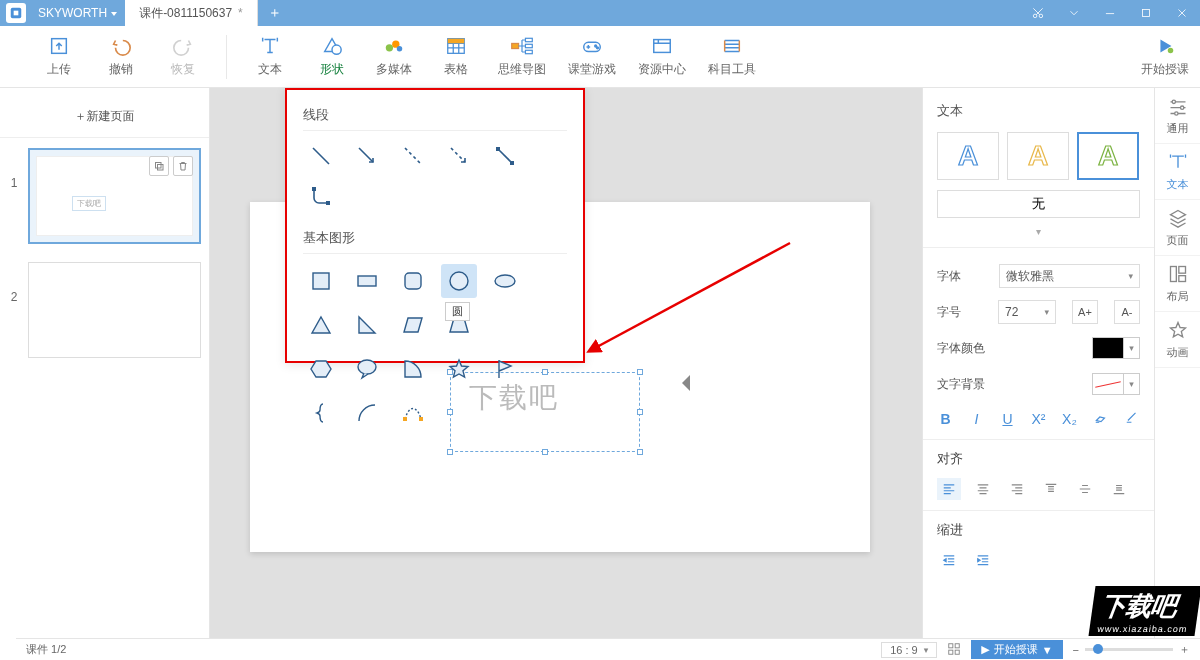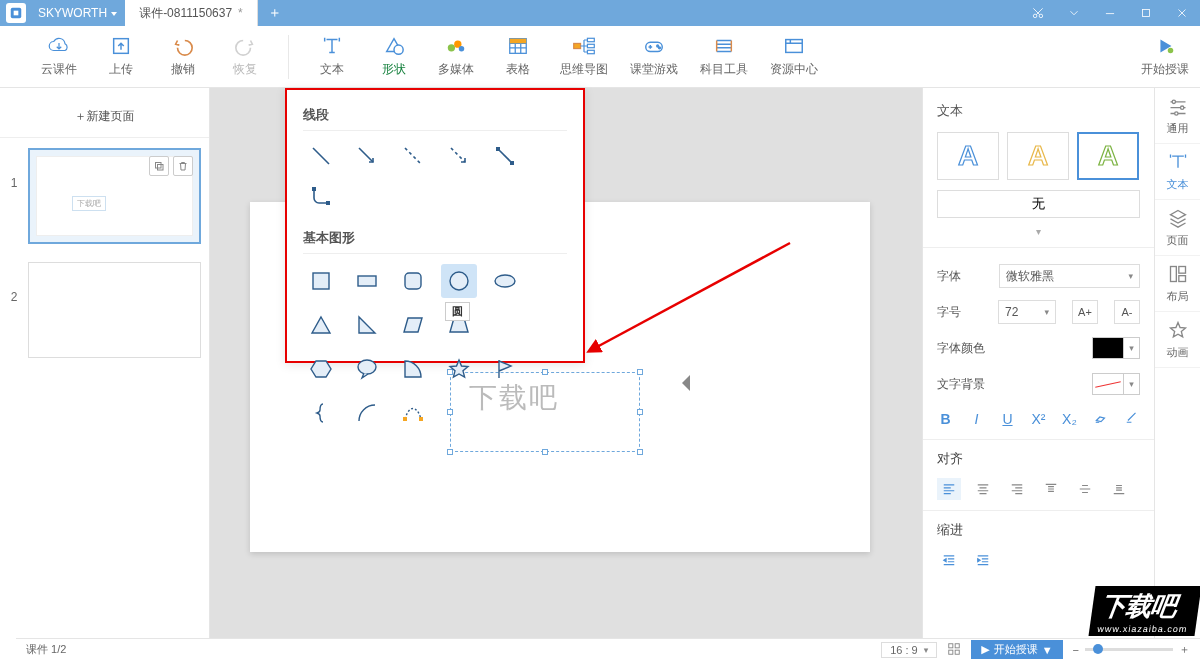--- a/index.html
+++ b/index.html
@@ -48,21 +48,21 @@
 .canvas-area { flex: 1; position: relative; background: #e0e0e0; }
 .page { position: absolute; left: 40px; top: 114px; width: 620px; height: 350px; background: #fff; box-shadow: 0 2px 6px rgba(0,0,0,.15); }
 .text-sel { position: absolute; left: 200px; top: 170px; width: 190px; height: 80px; border: 1px dashed #6FA8DC; }
 .text-sel .handle { position: absolute; width: 6px; height: 6px; background: #fff; border: 1px solid #6FA8DC; }
 .h-tl{top:-4px;left:-4px}.h-tr{top:-4px;right:-4px}.h-bl{bottom:-4px;left:-4px}.h-br{bottom:-4px;right:-4px}
 .h-tc{top:-4px;left:50%;margin-left:-3px}.h-bc{bottom:-4px;left:50%;margin-left:-3px}
 .h-ml{top:50%;left:-4px;margin-top:-3px}.h-mr{top:50%;right:-4px;margin-top:-3px}
 .text-content { position: absolute; top: 6px; left: 18px; font-size: 28px; color: #bbb; font-weight: 300; letter-spacing: 2px; }
 
 
-.popup { position: absolute; left: 75px; top: 0; width: 300px; height: 275px; background: #fff; border: 2px solid #e70000; padding: 10px 16px 8px; box-shadow: 0 2px 10px rgba(0,0,0,.1); z-index: 5; font-weight: bold; }
+.popup { position: absolute; left: 75px; top: 0; width: 300px; height: 275px; background: #fff; border: 2px solid #e70000; padding: 10px 16px 8px; box-shadow: 0 2px 10px rgba(0,0,0,.1); z-index: 5; }
 .popup-section-title { font-size: 13px; color: #555; margin: 6px 0 2px; }
 .popup-hr { height: 1px; background: #eee; margin: 6px 0 10px; }
 .line-row, .shape-grid { display: flex; flex-wrap: wrap; gap: 10px; }
 .line-cell { width: 36px; height: 30px; display: flex; align-items: center; justify-content: center; }
 .shape-cell { width: 36px; height: 34px; display: flex; align-items: center; justify-content: center; border-radius: 3px; position: relative; }
 .shape-cell.selected { background: #CFE4F7; }
 .shape-cell svg, .line-cell svg { width: 26px; height: 24px; }
 .tooltip { position: absolute; top: 38px; left: 4px; background: #fff; border: 1px solid #ccc; padding: 1px 6px; font-size: 11px; white-space: nowrap; z-index: 6; }
 
 
@@ -162,29 +162,20 @@
           <path d="M6 6l12 12M18 6L6 18"></path>
         </svg>
       </div>
   </div>
 </div>
 
 <div class="toolbar">
   <div class="tool-group">
     <div class="tool-btn">
         <div class="tool-ic">
-          <svg viewBox="0 0 32 24" fill="none" stroke="#4A90D9" stroke-width="1.6">
-            <path d="M9 18a6 6 0 010-12 8 8 0 0115 3 5 5 0 010 9H9z"></path>
-            <path d="M13 13l3 3 3-3M16 8v8"></path>
-          </svg>
-        </div>
-        <div class="tool-label">云课件</div>
-      </div>
-    <div class="tool-btn">
-        <div class="tool-ic">
           <svg viewBox="0 0 24 24" fill="none" stroke="#4A90D9" stroke-width="1.6">
             <rect x="4" y="4" width="16" height="16"></rect>
             <path d="M12 16V9M9 12l3-3 3 3"></path>
           </svg>
         </div>
         <div class="tool-label">上传</div>
       </div>
     <div class="tool-btn">
         <div class="tool-ic">
           <svg viewBox="0 0 24 24" fill="none" stroke="#D98A4A" stroke-width="1.8">
@@ -261,34 +252,34 @@
             <path d="M8 11v4M6 13h4"></path>
             <circle cx="16" cy="12" r="1" fill="#4A90D9"></circle>
             <circle cx="18" cy="14" r="1" fill="#4A90D9"></circle>
           </svg>
         </div>
         <div class="tool-label">课堂游戏</div>
       </div>
     <div class="tool-btn wide">
         <div class="tool-ic">
           <svg viewBox="0 0 24 24" fill="none" stroke="#4A90D9" stroke-width="1.6">
+            <rect x="3" y="5" width="18" height="14"></rect>
+            <path d="M3 9h18M8 5v4"></path>
+          </svg>
+        </div>
+        <div class="tool-label">资源中心</div>
+      </div>
+    <div class="tool-btn wide">
+        <div class="tool-ic">
+          <svg viewBox="0 0 24 24" fill="none" stroke="#4A90D9" stroke-width="1.6">
             <path d="M4 6h16M4 10h16M4 14h16M4 18h16"></path>
             <path d="M4 6v12M20 6v12" stroke="#D98A4A"></path>
           </svg>
         </div>
         <div class="tool-label">科目工具</div>
-      </div>
-    <div class="tool-btn wide">
-        <div class="tool-ic">
-          <svg viewBox="0 0 24 24" fill="none" stroke="#4A90D9" stroke-width="1.6">
-            <rect x="3" y="5" width="18" height="14"></rect>
-            <path d="M3 9h18M8 5v4"></path>
-          </svg>
-        </div>
-        <div class="tool-label">资源中心</div>
       </div>
   </div>
   <div class="tool-spacer"></div>
   <div class="tool-btn wide">
       <div class="tool-ic">
         <svg viewBox="0 0 24 24">
           <path d="M7 5l12 7-12 7z" fill="#4A90D9"></path>
           <circle cx="18" cy="17" r="3" fill="#8BC34A"></circle>
         </svg>
       </div>

